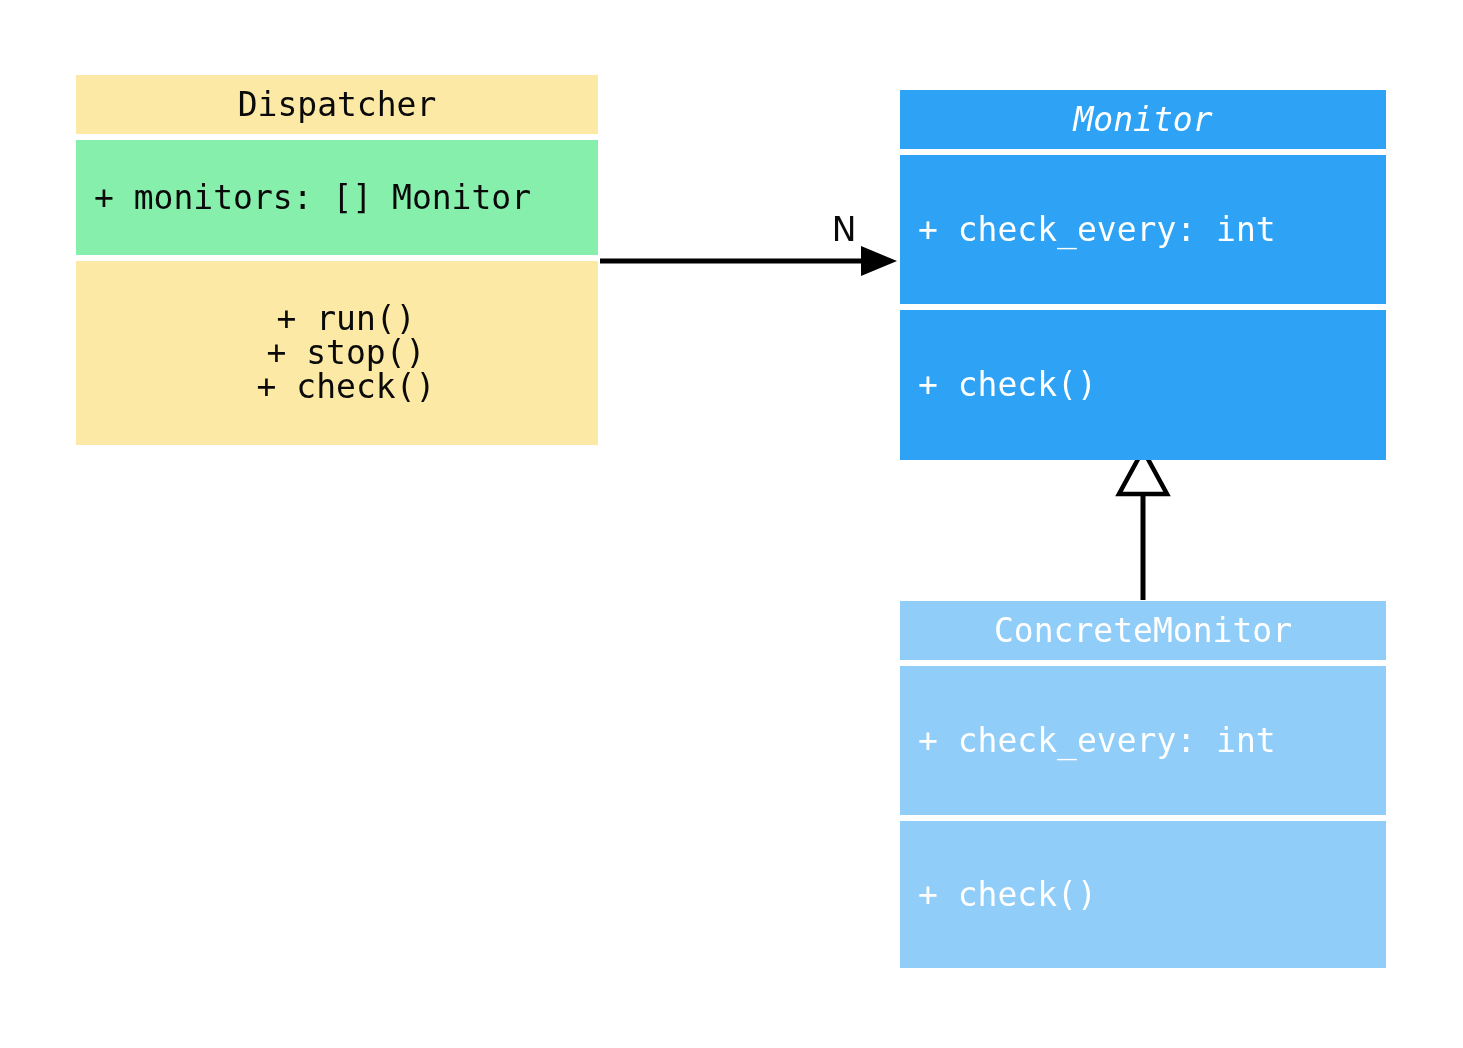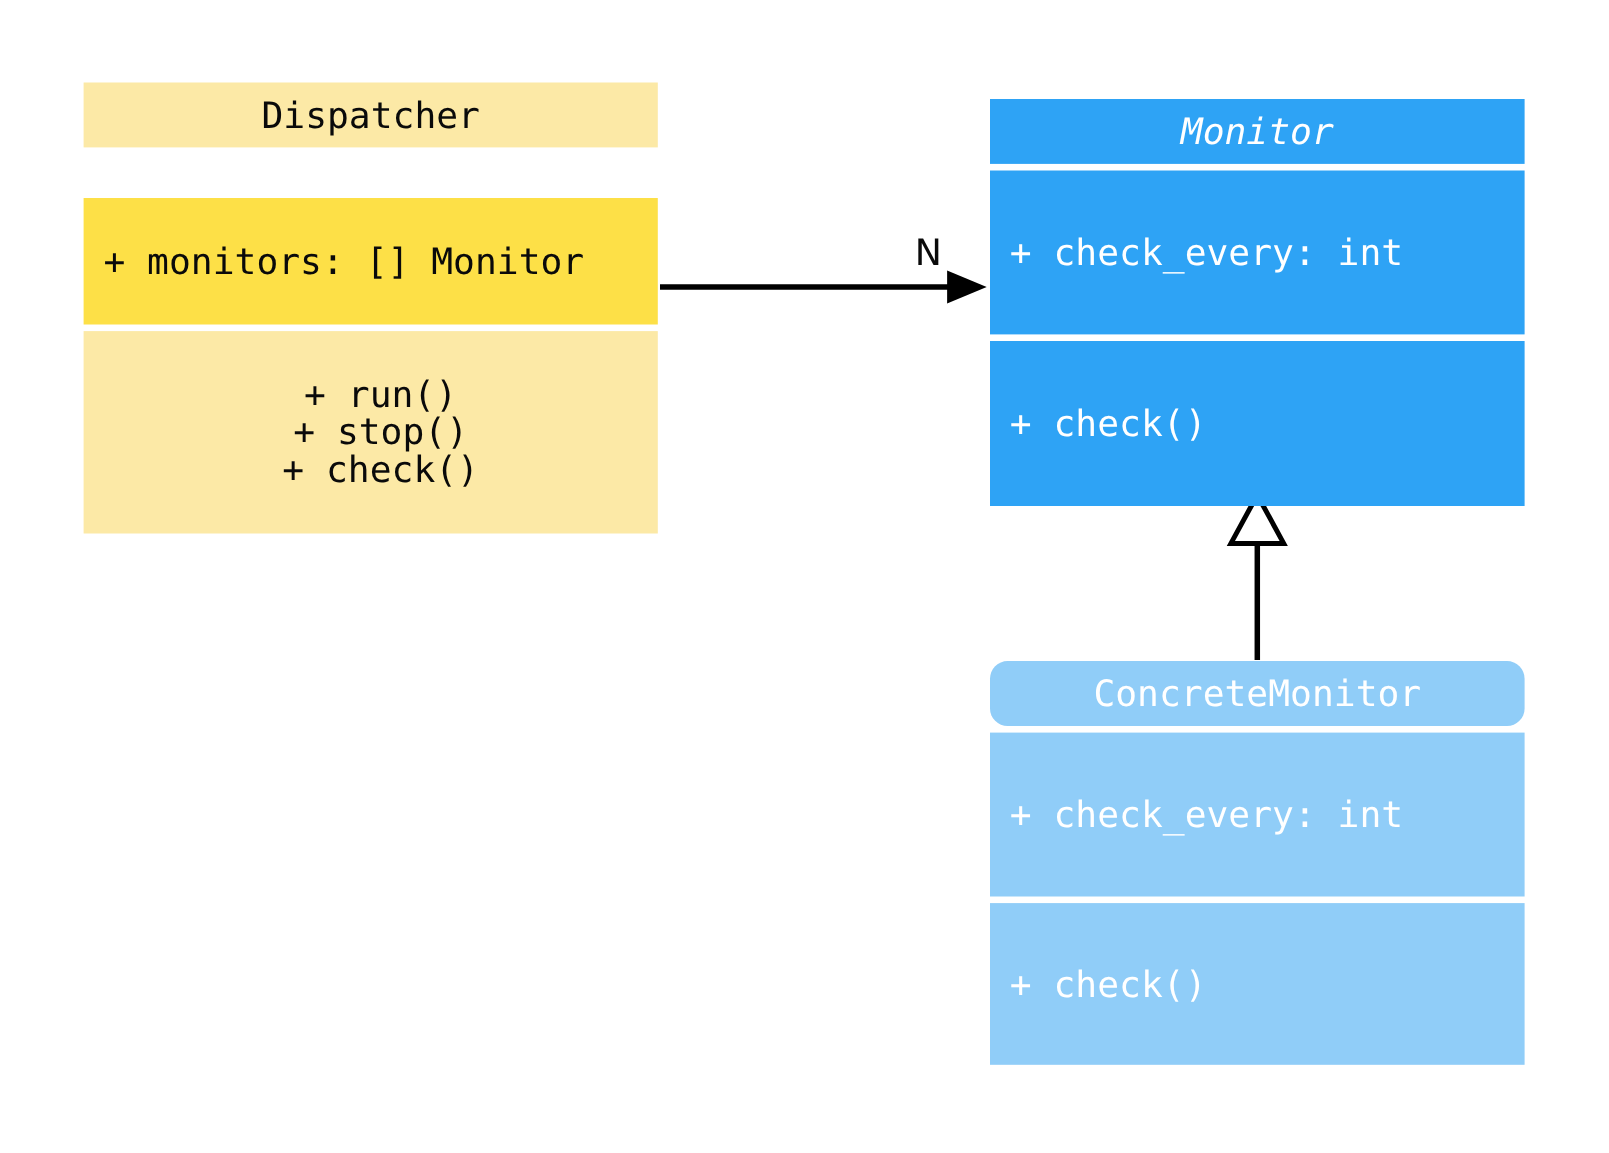--- a/index.html
+++ b/index.html
@@ -54,21 +54,21 @@
   #box-dispatcher .methods { height: 184px; text-align: center; }
 
   
   #box-monitor { left: 900px; top: 75px;  width: 486px; color: #ffffff; margin-top: 15px; }
   #box-monitor .title   { height: 59px; font-style: italic; }
   #box-monitor .attrs   { height: 149px; }
   #box-monitor .methods { height: 150px; }
 
   
   #box-concrete { left: 900px; top: 601px; width: 486px; color: #ffffff; }
-  #box-concrete .title   { height: 59px; border-radius: 16px; }
+  #box-concrete .title   { height: 59px; }
   #box-concrete .attrs   { height: 149px; }
   #box-concrete .methods { height: 147px; }
 
   .assoc-label {
     font-family: "DejaVu Sans", "Liberation Sans", sans-serif;
     font-size: 33px;
     fill: #0a0a0a;
   }
 </style>
 </head>
@@ -85,21 +85,21 @@
     </g>
 
     <g>
       <line x1="1143" y1="494" x2="1143" y2="600" stroke="#000000" stroke-width="5"></line>
       <polygon points="1143,450 1119,494 1167,494" fill="#ffffff" stroke="#000000" stroke-width="4.5" stroke-linejoin="miter"></polygon>
     </g>
   </svg>
 
   <div class="class-box" id="box-dispatcher">
     <div class="sec title" style="background-color: rgb(252, 233, 166);">Dispatcher</div>
-    <div class="sec compartment attrs" style="background-color: #fde047; margin-top: 40px;">
+    <div class="sec compartment attrs" style="background-color: #86efac;">
       <div class="member-line">+ monitors: [] Monitor</div>
     </div>
     <div class="sec compartment methods" style="background-color: rgb(252, 233, 166);">
       <div class="member-line">+ run()</div>
       <div class="member-line">+ stop()</div>
       <div class="member-line">+ check()</div>
     </div>
   </div>
 
   <div class="class-box" id="box-monitor">

